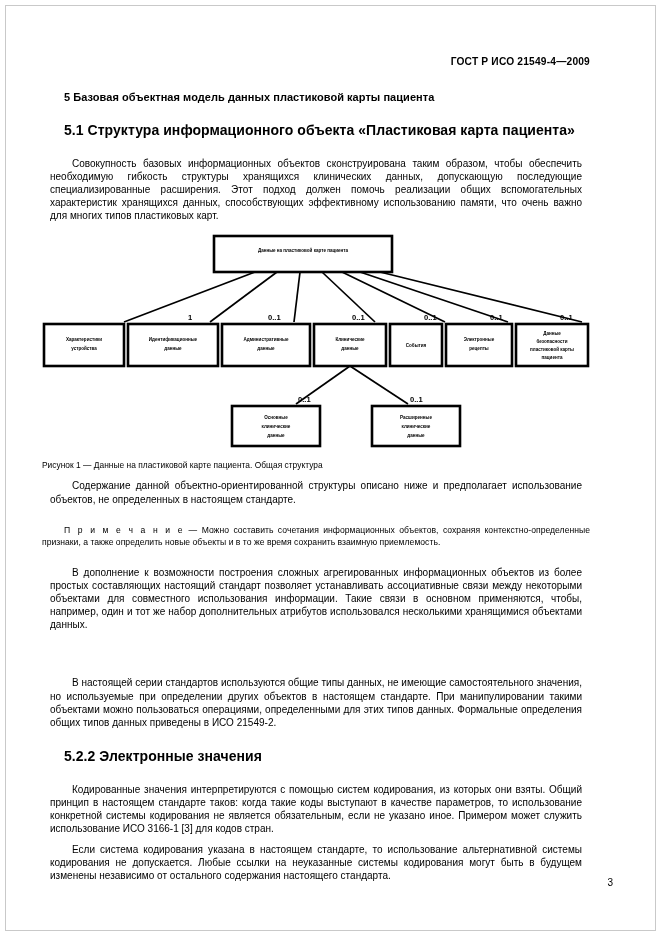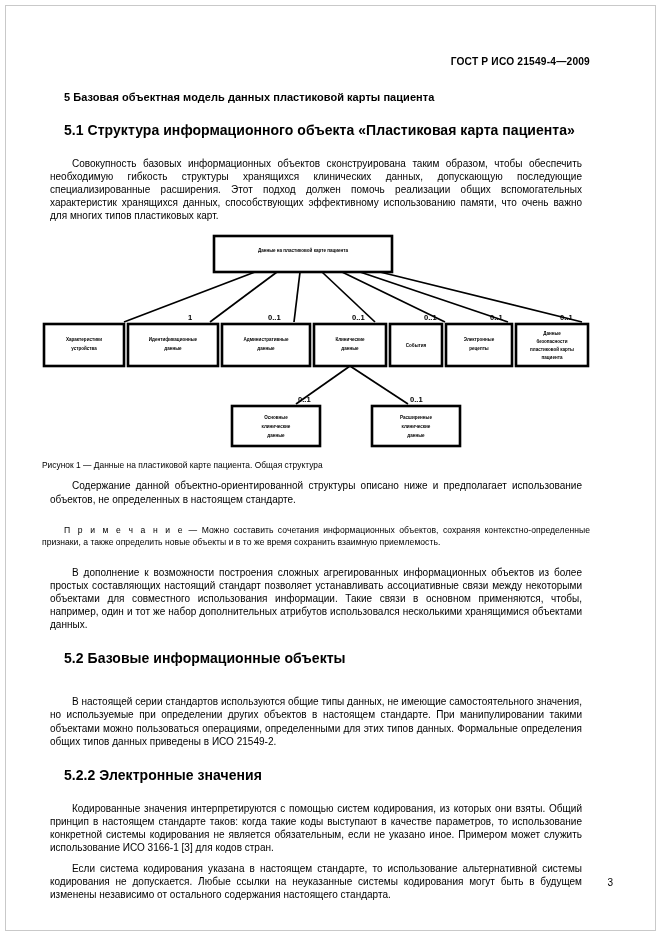--- a/index.html
+++ b/index.html
@@ -231,21 +231,20 @@
     <div class="sp-b"></div>
 
     <p class="note"><span class="spaced">П р и м е ч а н и е</span><span> — </span><span>Можно составить сочетания информационных объектов, сохраняя контекстно-определенные признаки, а также определить новые объекты и в то же время сохранить взаимную приемлемость.</span></p>
 
     <div class="sp-b"></div>
 
     <p class="body">В дополнение к возможности построения сложных агрегированных информационных объектов из более простых составляющих настоящий стандарт позволяет устанавливать ассоциативные связи между некоторыми объектами для совместного использования информации. Такие связи в основном применяются, чтобы, например, один и тот же набор дополнительных атрибутов использовался несколькими хранящимися объектами данных.</p>
 
     <div class="sp-b"></div>
 
-    <h3 class="sub">5.2  Базовые информационные объекты</h3>
 
     <div class="sp-b"></div>
 
 
     <div class="sp-c"></div>
 
     <p class="body">В настоящей серии стандартов используются общие типы данных, не имеющие самостоятельного значения, но используемые при определении других объектов в настоящем стандарте. При манипулировании такими объектами можно пользоваться операциями, определенными для этих типов данных. Формальные определения общих типов данных приведены в ИСО 21549-2.</p>
 
     <div class="sp-b"></div>
 

